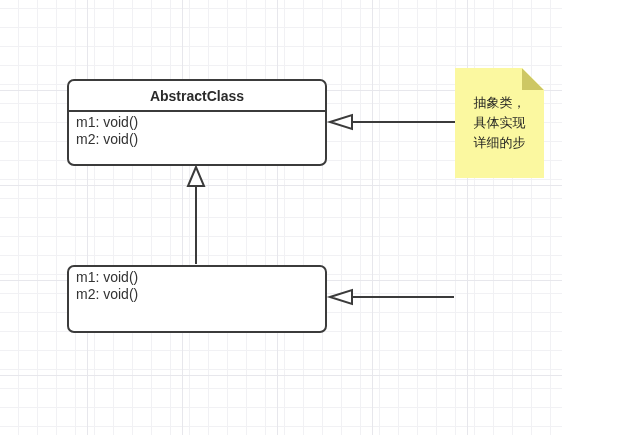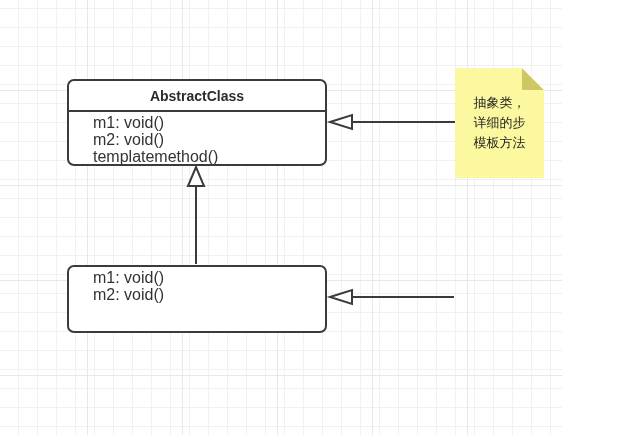--- a/index.html
+++ b/index.html
@@ -31,21 +31,21 @@
     position:absolute;background:var(--class-fill);
     border:2px solid var(--stroke);border-radius:7px;
     overflow:hidden;
   }
   .uml-title{
     display:flex;align-items:center;justify-content:center;
     font-weight:bold;font-size:14px;color:#2b2b2b;
     border-bottom:2px solid var(--stroke);
   }
   .uml-members{padding-top:2px;}
-  .uml-member{font-size:16px;line-height:17px;padding-left:24px;white-space:nowrap;}
+  .uml-member{font-size:14px;line-height:17px;padding-left:7px;white-space:nowrap;}
 
   .edges{position:absolute;left:0;top:0;width:630px;height:435px;}
   .edge-line{stroke:var(--stroke);stroke-width:2;fill:none;}
   .edge-head{stroke:var(--stroke);stroke-width:2;fill:#FFFFFF;stroke-linejoin:miter;}
 
   .note{
     position:absolute;background:var(--note-fill);
     clip-path:polygon(0 0, calc(100% - 22px) 0, 100% 22px, 100% 100%, 0 100%);
     display:flex;flex-direction:column;align-items:center;justify-content:center;
     text-align:center;font-size:13px;line-height:20px;color:#1f1f1f;
@@ -78,32 +78,31 @@
       <path class="edge-line" d="M454 297 L352 297"></path>
       <polygon class="edge-head" points="330,297 352,290 352,304"></polygon>
     </g>
   </svg>
 
   <div class="uml-class" style="left:67px;top:79px;width:260px;height:87px">
     <div class="uml-title" style="height:31px">AbstractClass</div>
     <div class="uml-members">
       <div class="uml-member">m1: void()</div>
       <div class="uml-member">m2: void()</div>
-      <div class="uml-member">templatemethod()</div>
     </div>
   </div>
 
   <div class="uml-class" style="left:67px;top:265px;width:260px;height:68px">
     <div class="uml-members">
       <div class="uml-member">m1: void()</div>
       <div class="uml-member">m2: void()</div>
     </div>
   </div>
 
   <div class="note" style="left:455px;top:68px;width:89px;height:110px">
     <div class="note-fold"></div>
     <div class="note-line">抽象类，</div>
+    <div class="note-line">具体实现</div>
     <div class="note-line">详细的步</div>
-    <div class="note-line">模板方法</div>
   </div>
 
 
 </div>
 
 </body></html>

